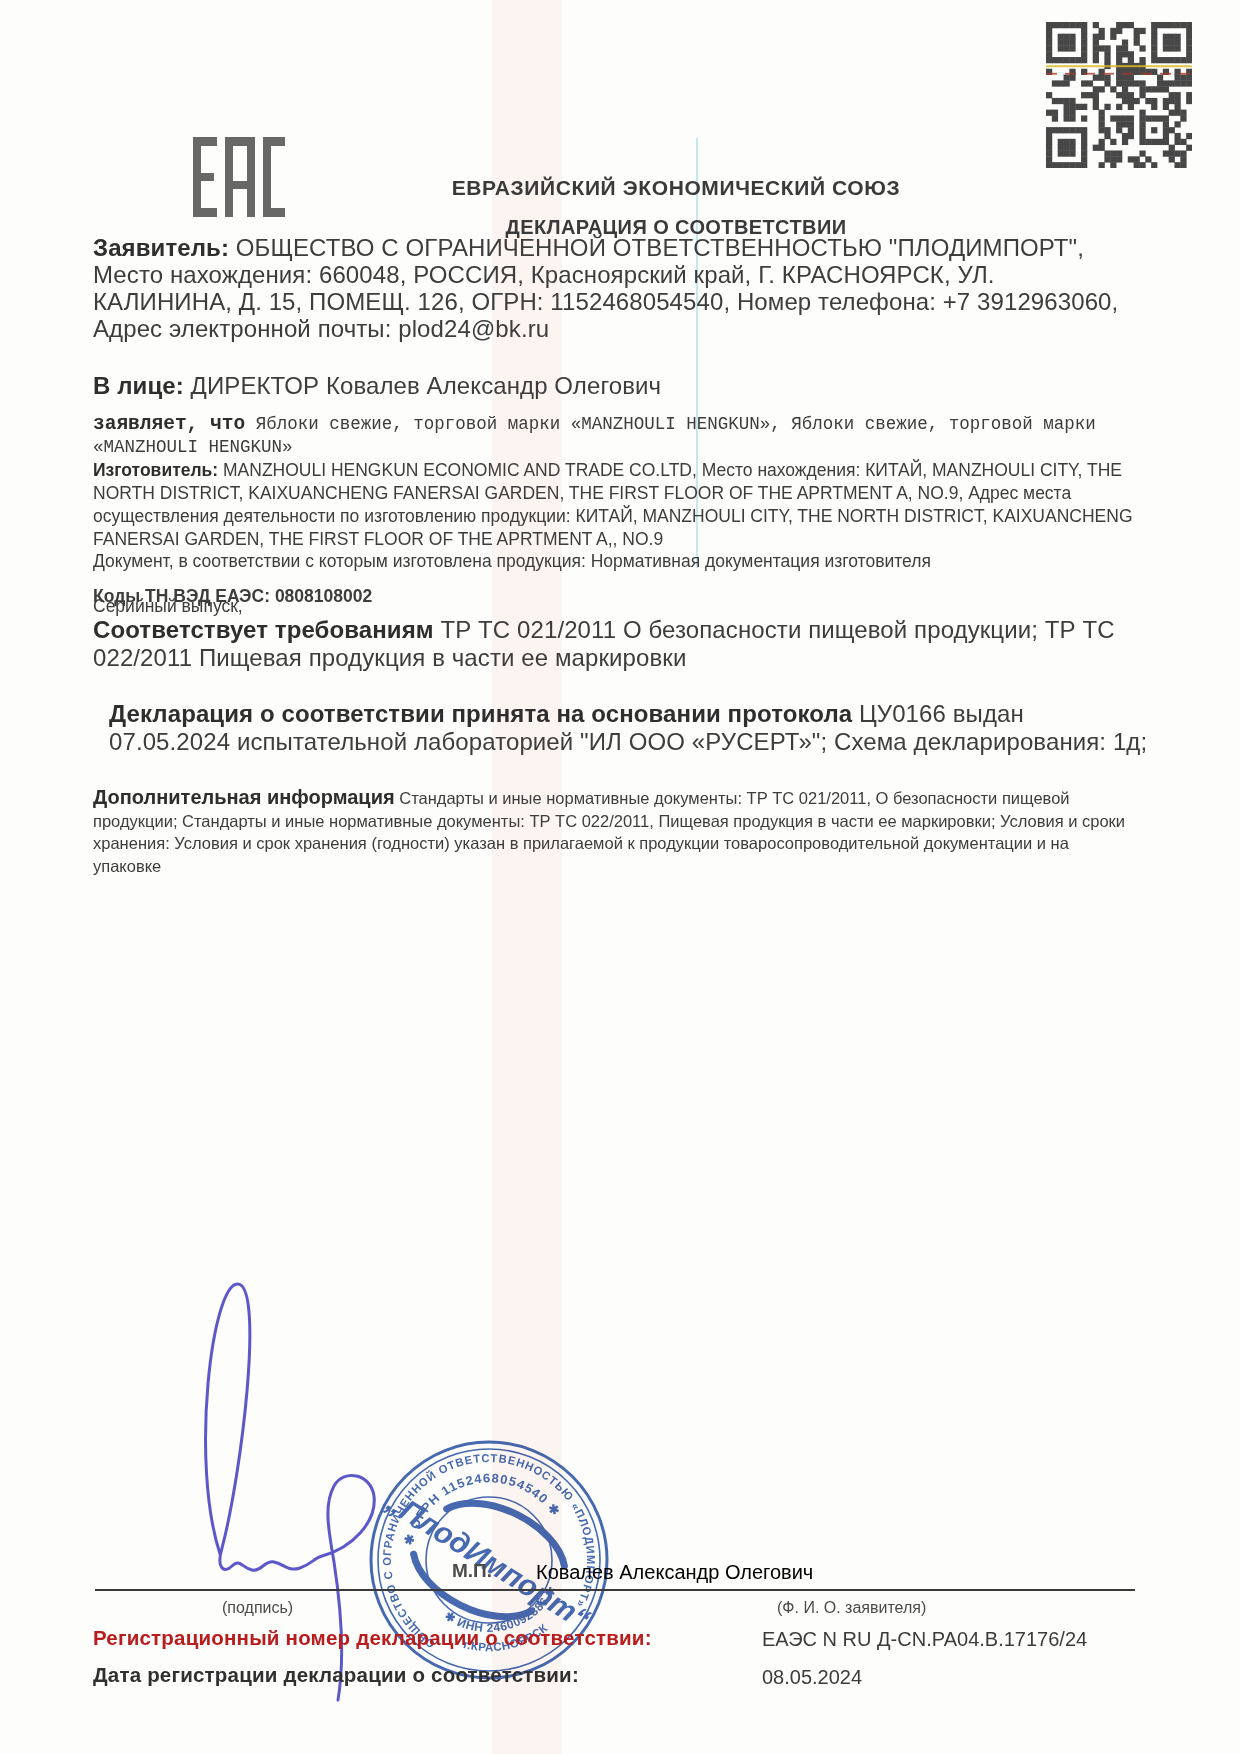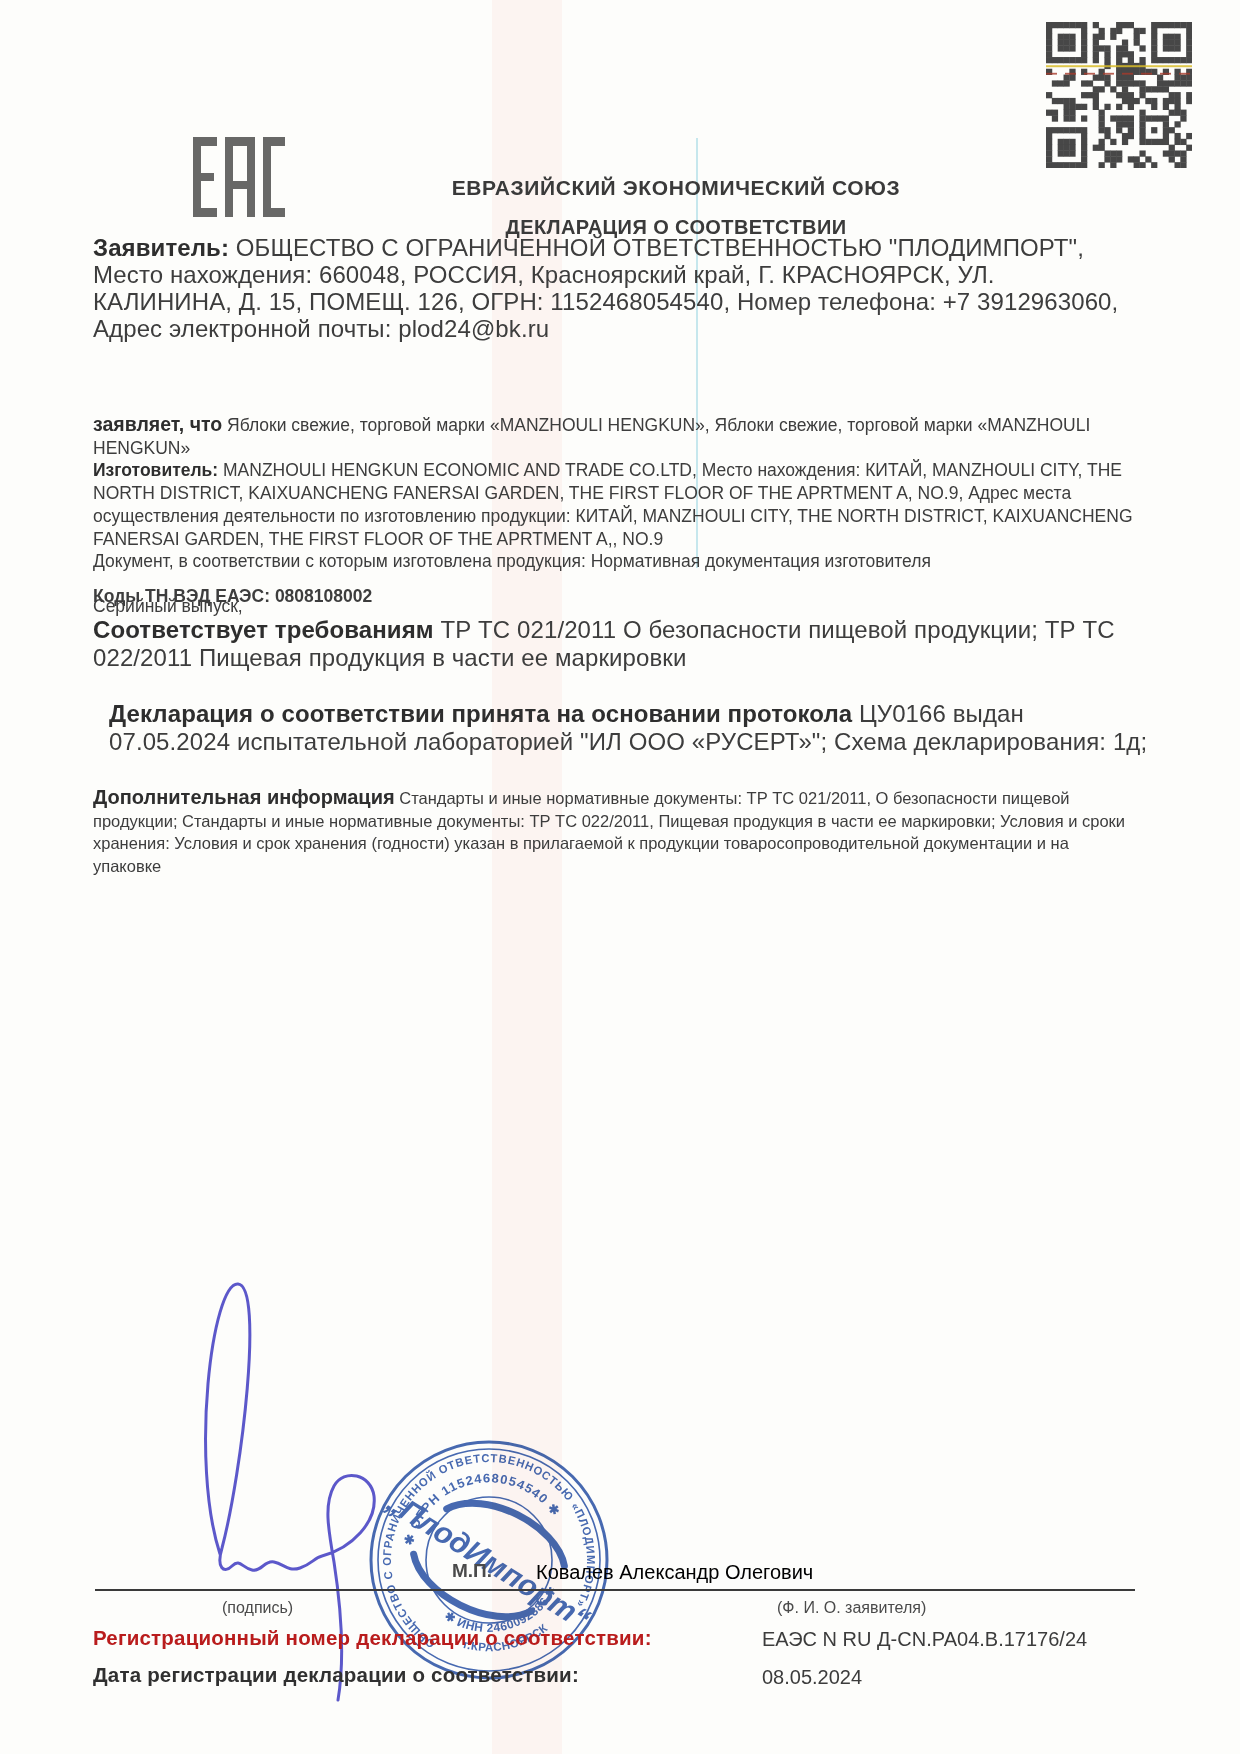--- a/index.html
+++ b/index.html
@@ -384,22 +384,23 @@
       <rect x="133" y="50.80799999999999" width="11" height="1.8" fill="#a83a2a" opacity="0.8"></rect>
     </svg>
 
   <div class="abs titleblock">
     <div class="title1">ЕВРАЗИЙСКИЙ ЭКОНОМИЧЕСКИЙ СОЮЗ</div>
     <div class="title2">ДЕКЛАРАЦИЯ О СООТВЕТСТВИИ</div>
   </div>
 
   <p class="abs para big" style="left:93px;top:234px;width:1045px;"><b>Заявитель:</b><span> ОБЩЕСТВО С ОГРАНИЧЕННОЙ ОТВЕТСТВЕННОСТЬЮ "ПЛОДИМПОРТ", Место нахождения: 660048, РОССИЯ,  Красноярский край, Г. КРАСНОЯРСК, УЛ. КАЛИНИНА, Д. 15, ПОМЕЩ. 126, ОГРН: 1152468054540, Номер телефона: +7 3912963060, Адрес электронной почты: plod24@bk.ru</span></p>
 
-
-  <p class="abs para med" style="left:93px;top:413px;width:1030px;"><b style="font-size:19.5px">заявляет, что</b><span>  Яблоки свежие, торговой марки «MANZHOULI HENGKUN», Яблоки свежие, торговой марки «MANZHOULI HENGKUN»</span></p>
+  <p class="abs para big" style="left:93px;top:372px;width:1045px;"><b>В лице:</b><span> ДИРЕКТОР Ковалев Александр Олегович</span></p>
+
+  <p class="abs para med" style="left:93px;top:413px;width:1030px;font-family:Liberation Mono, monospace;"><b style="font-size:19.5px">заявляет, что</b><span>  Яблоки свежие, торговой марки «MANZHOULI HENGKUN», Яблоки свежие, торговой марки «MANZHOULI HENGKUN»</span></p>
 
   <p class="abs para med" style="left:93px;top:459px;width:1052px;"><b>Изготовитель:</b><span> MANZHOULI HENGKUN ECONOMIC AND TRADE CO.LTD, Место нахождения: КИТАЙ, MANZHOULI CITY, THE NORTH DISTRICT, KAIXUANCHENG FANERSAI GARDEN, THE FIRST FLOOR OF THE APRTMENT A, NO.9, Адрес места осуществления деятельности по изготовлению продукции: КИТАЙ, MANZHOULI CITY, THE NORTH DISTRICT, KAIXUANCHENG FANERSAI GARDEN, THE FIRST FLOOR OF THE APRTMENT A,, NO.9</span></p>
 
   <p class="abs para med" style="left:93px;top:550px;width:1052px;">Документ, в соответствии с которым изготовлена продукция: Нормативная документация изготовителя</p>
 
   <p class="abs para med" style="left:93px;top:585px;width:1052px;font-weight:bold;">Коды ТН ВЭД ЕАЭС: 0808108002</p>
 
   <p class="abs para med" style="left:93px;top:595px;width:1052px;">Серийный выпуск,</p>
 
   <p class="abs para big" style="left:93px;top:616px;width:1040px;line-height:28px;"><b>Соответствует требованиям</b><span>  ТР ТС 021/2011 О безопасности пищевой продукции; ТР ТС 022/2011 Пищевая продукция в части ее маркировки</span></p>

